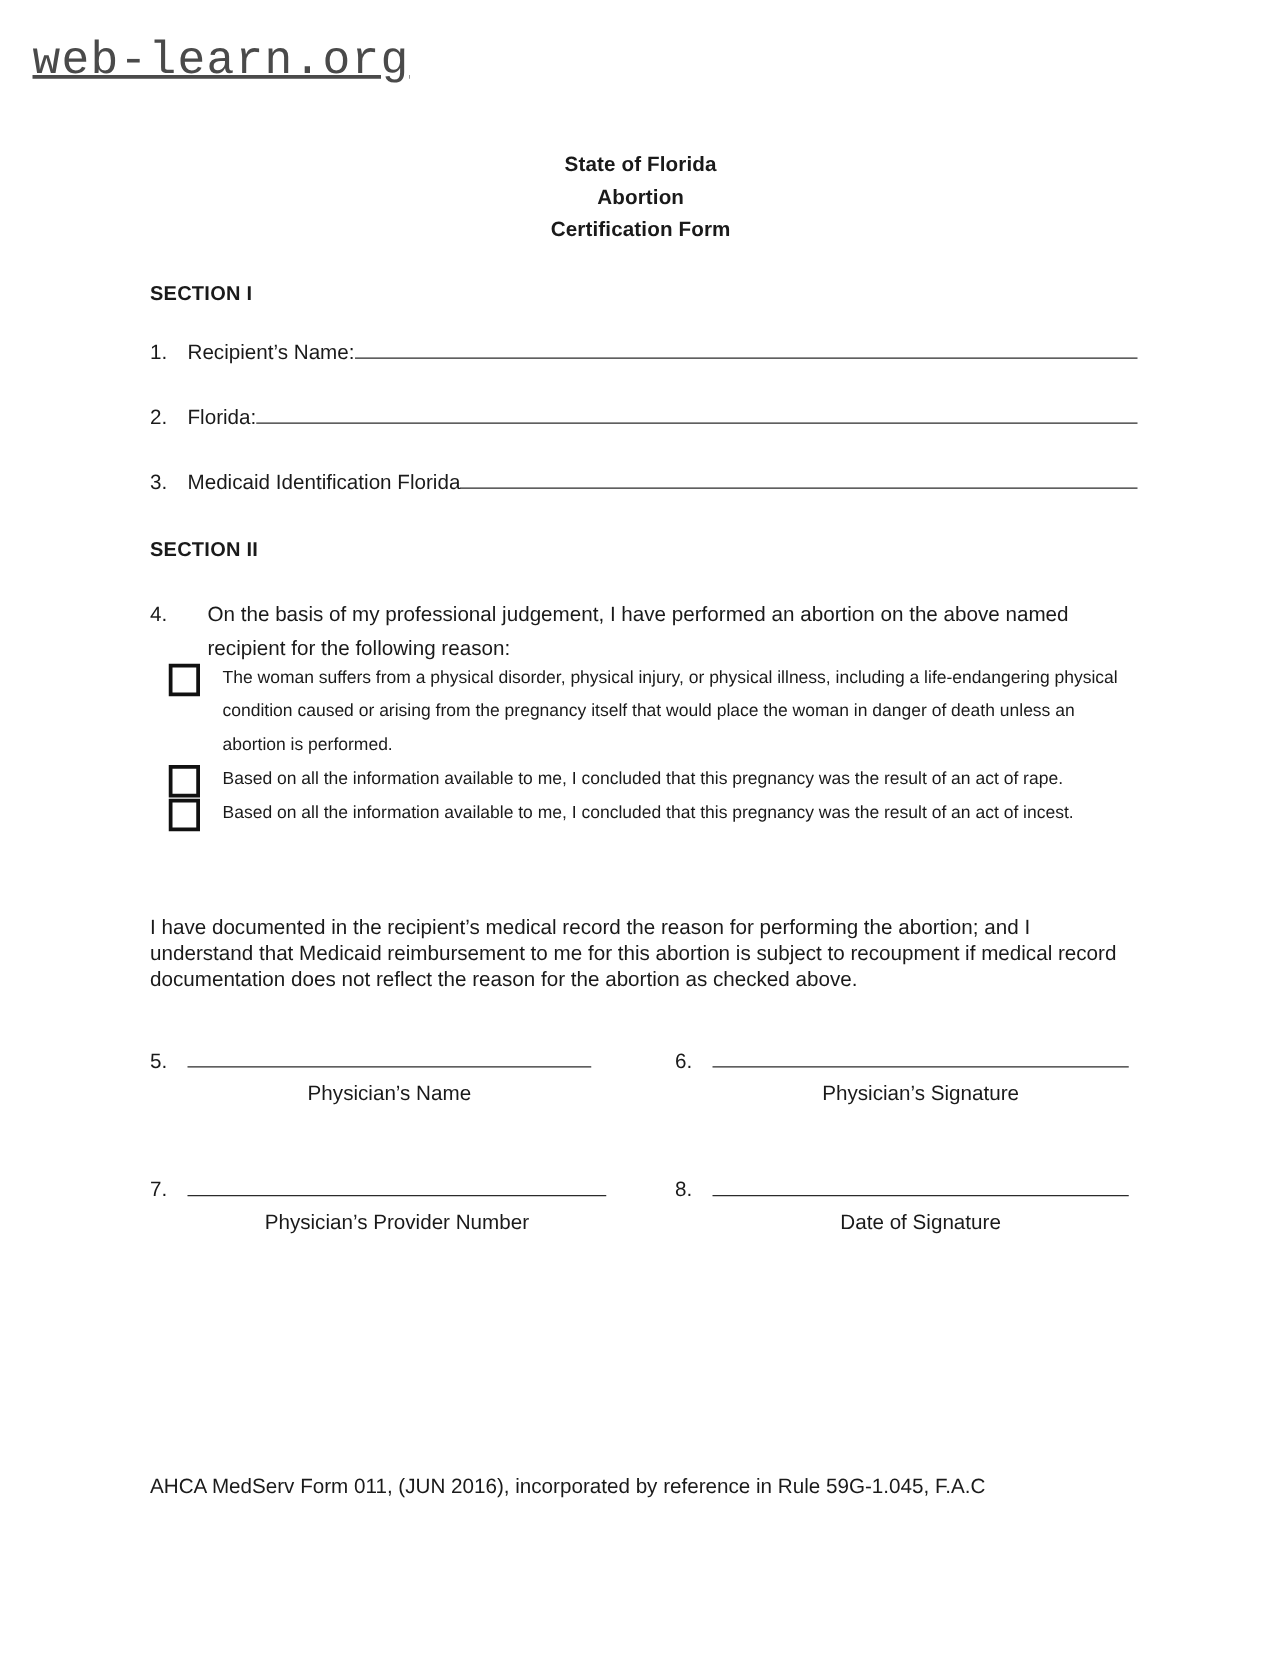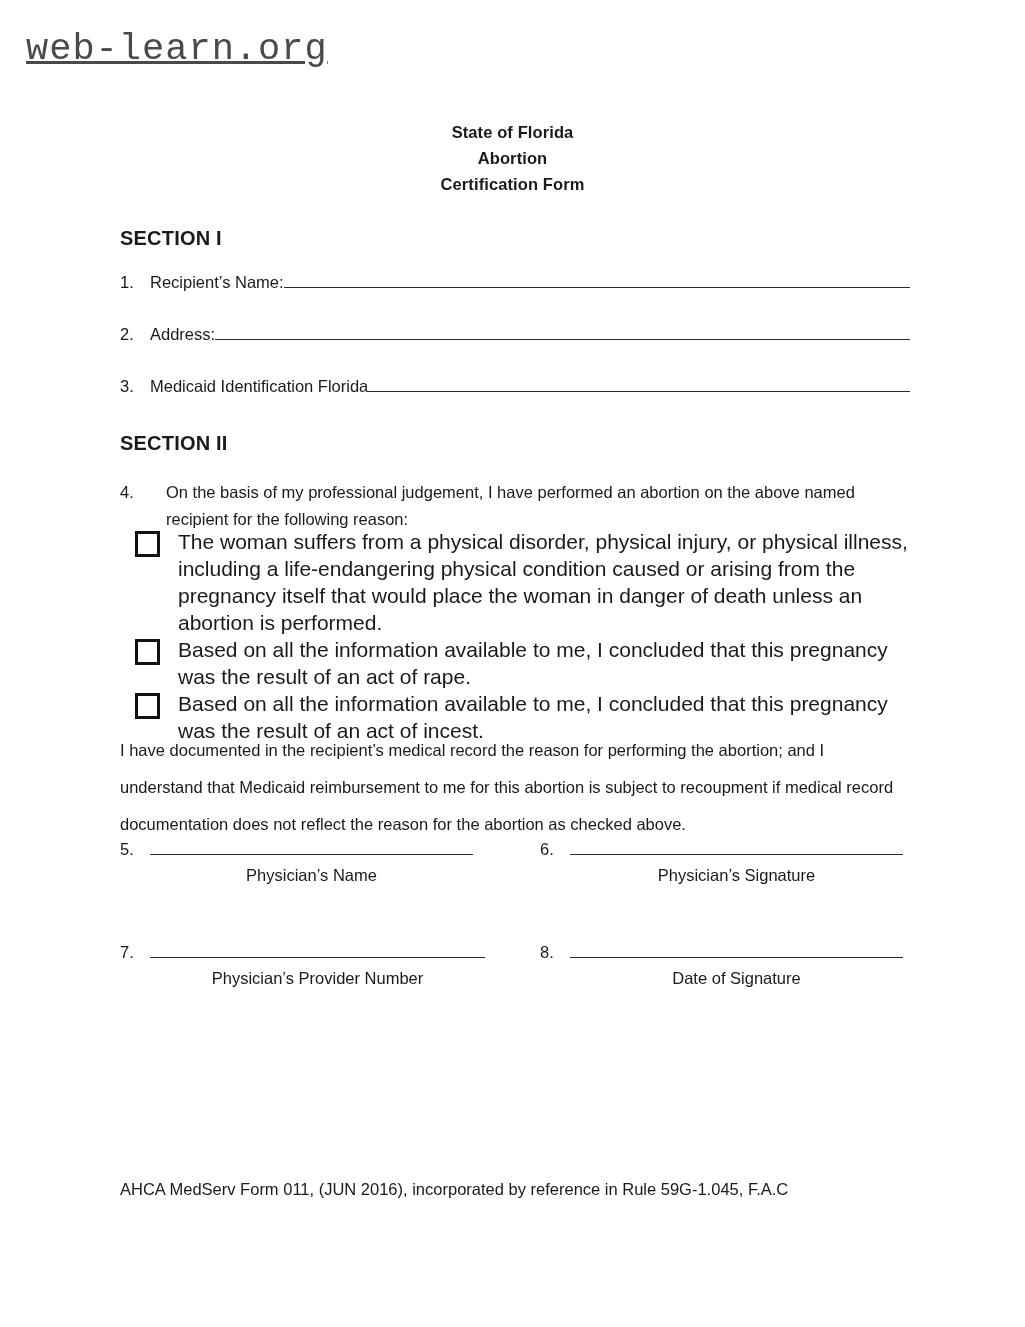--- a/index.html
+++ b/index.html
@@ -51,21 +51,21 @@
   .title-line {
     font-size: 16.5px;
     font-weight: bold;
     line-height: 26px;
     letter-spacing: 0.1px;
   }
 
   .section-head {
     position: absolute;
     left: 120px;
-    font-size: 20px;
+    font-size: 16px;
     font-weight: bold;
     letter-spacing: 0.2px;
   }
   #section-1-head { top: 227px; }
   #section-2-head { top: 432px; }
 
   
   .field-row {
     position: absolute;
     left: 120px;
@@ -118,21 +118,21 @@
     top: 528px;
     width: 775px;
   }
   .option {
     position: relative;
     min-height: 26px;
     padding-left: 43px;
     margin-bottom: 0px;
   }
   .option-text {
-    font-size: 21px;
+    font-size: 14px;
     line-height: 27px;
     display: block;
   }
   .checkbox {
     position: absolute;
     left: 0;
     top: 3px;
     width: 25px;
     height: 26px;
     border: 3.2px solid #111111;
@@ -140,21 +140,21 @@
   }
   #option-2 { margin-top: 0px; }
 
   
   .attestation {
     position: absolute;
     left: 120px;
     top: 732px;
     width: 775px;
     font-size: 16.5px;
-    line-height: 37px;
+    line-height: 21px;
   }
 
   
   .sig-block {
     position: absolute;
     font-size: 16.5px;
   }
   .sig-row {
     display: flex;
     align-items: baseline;
@@ -204,21 +204,21 @@
   <div class="section-head" id="section-1-head">SECTION I</div>
 
   <div class="field-row" id="field-1">
     <span class="num">1.</span>
     <span class="label">Recipient’s Name:</span>
     <span class="rule"></span>
   </div>
 
   <div class="field-row" id="field-2">
     <span class="num">2.</span>
-    <span class="label">Address:</span>
+    <span class="label">Florida:</span>
     <span class="rule"></span>
   </div>
 
   <div class="field-row" id="field-3">
     <span class="num">3.</span>
     <span class="label">Medicaid Identification Florida</span>
     <span class="rule"></span>
   </div>
 
   <div class="section-head" id="section-2-head">SECTION II</div>

